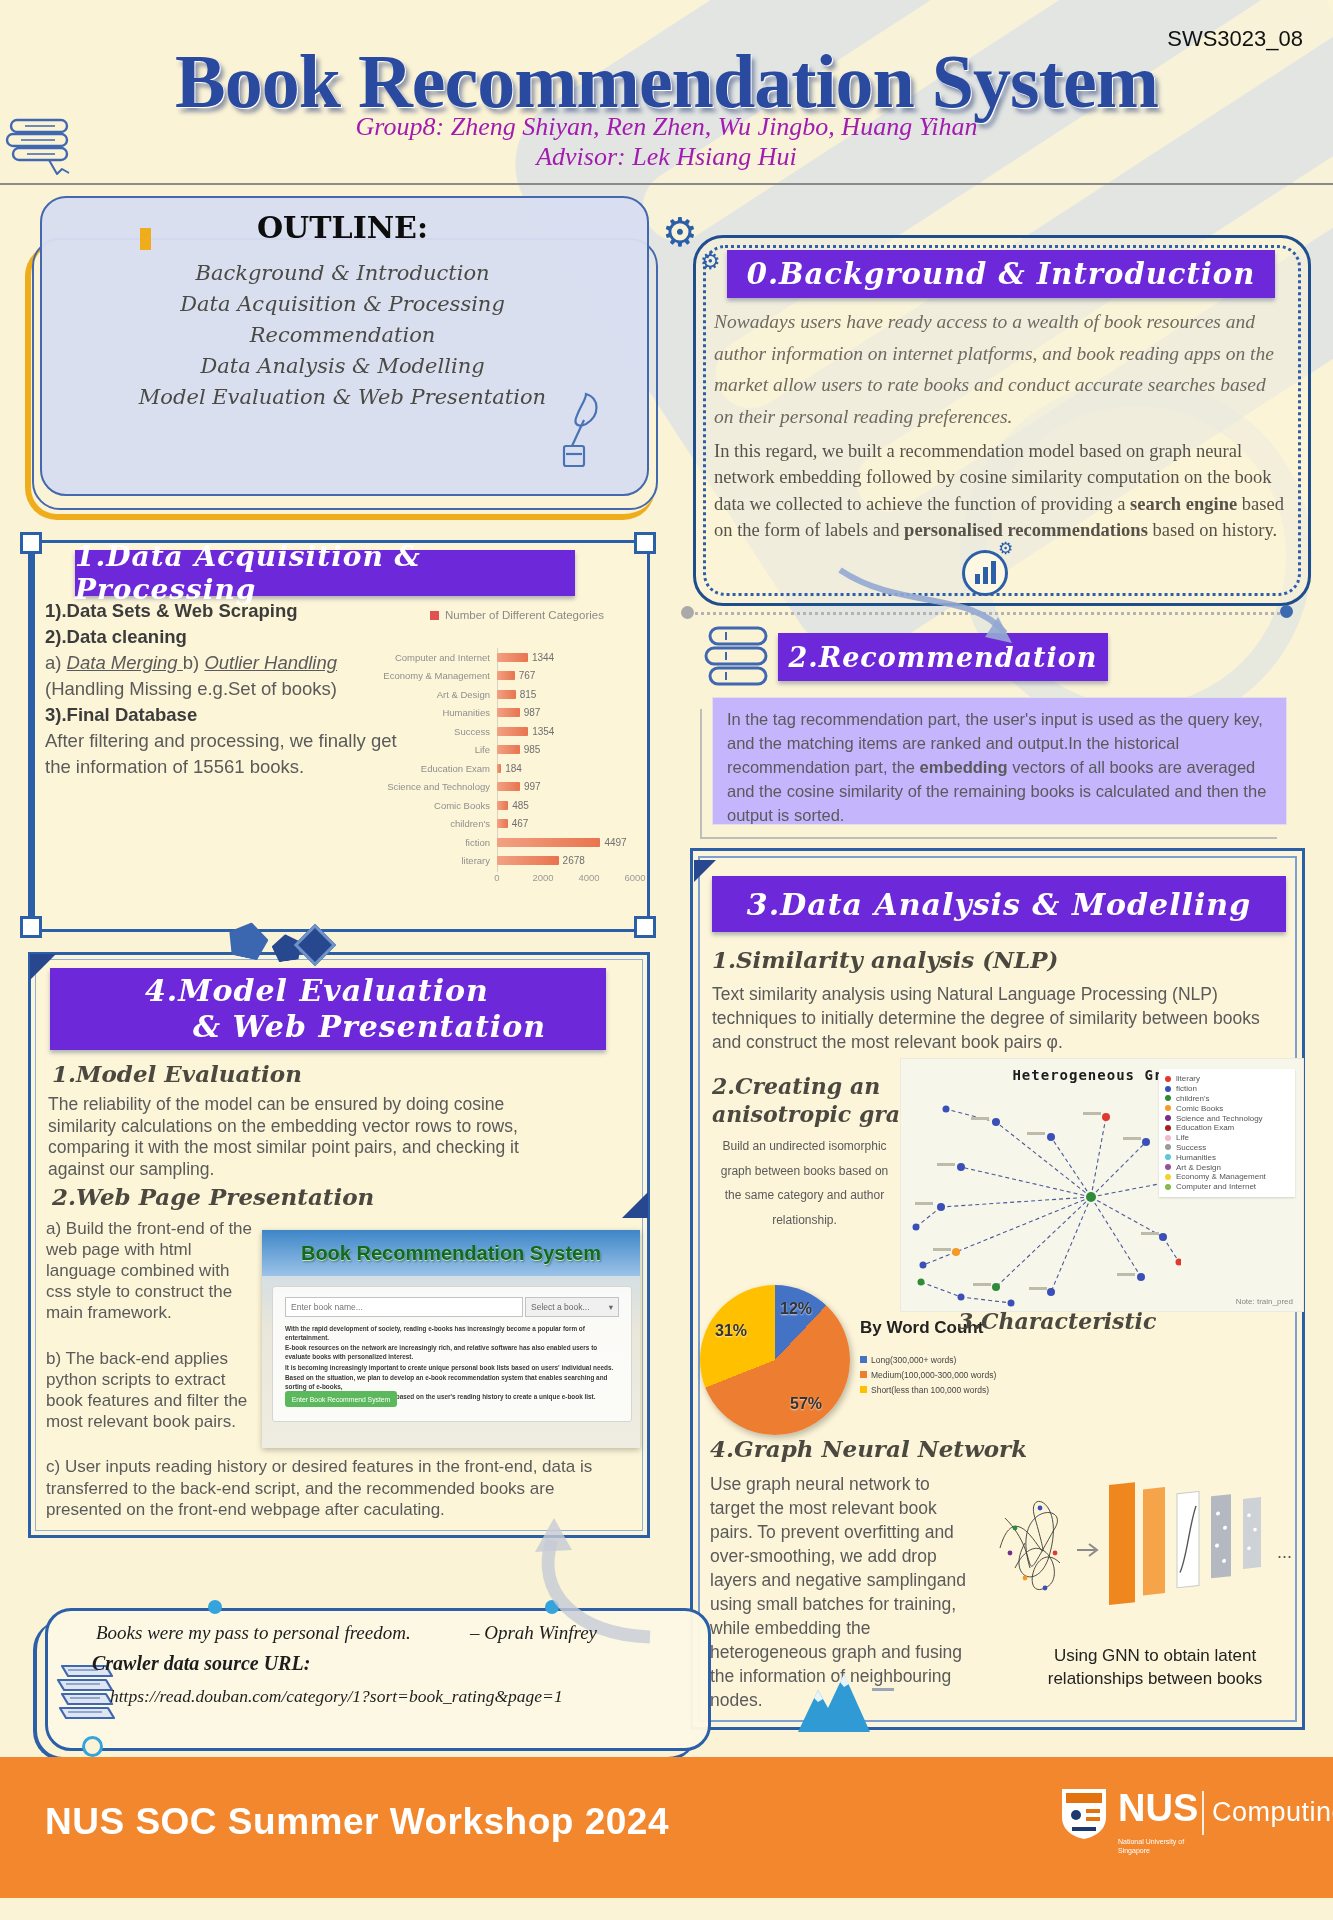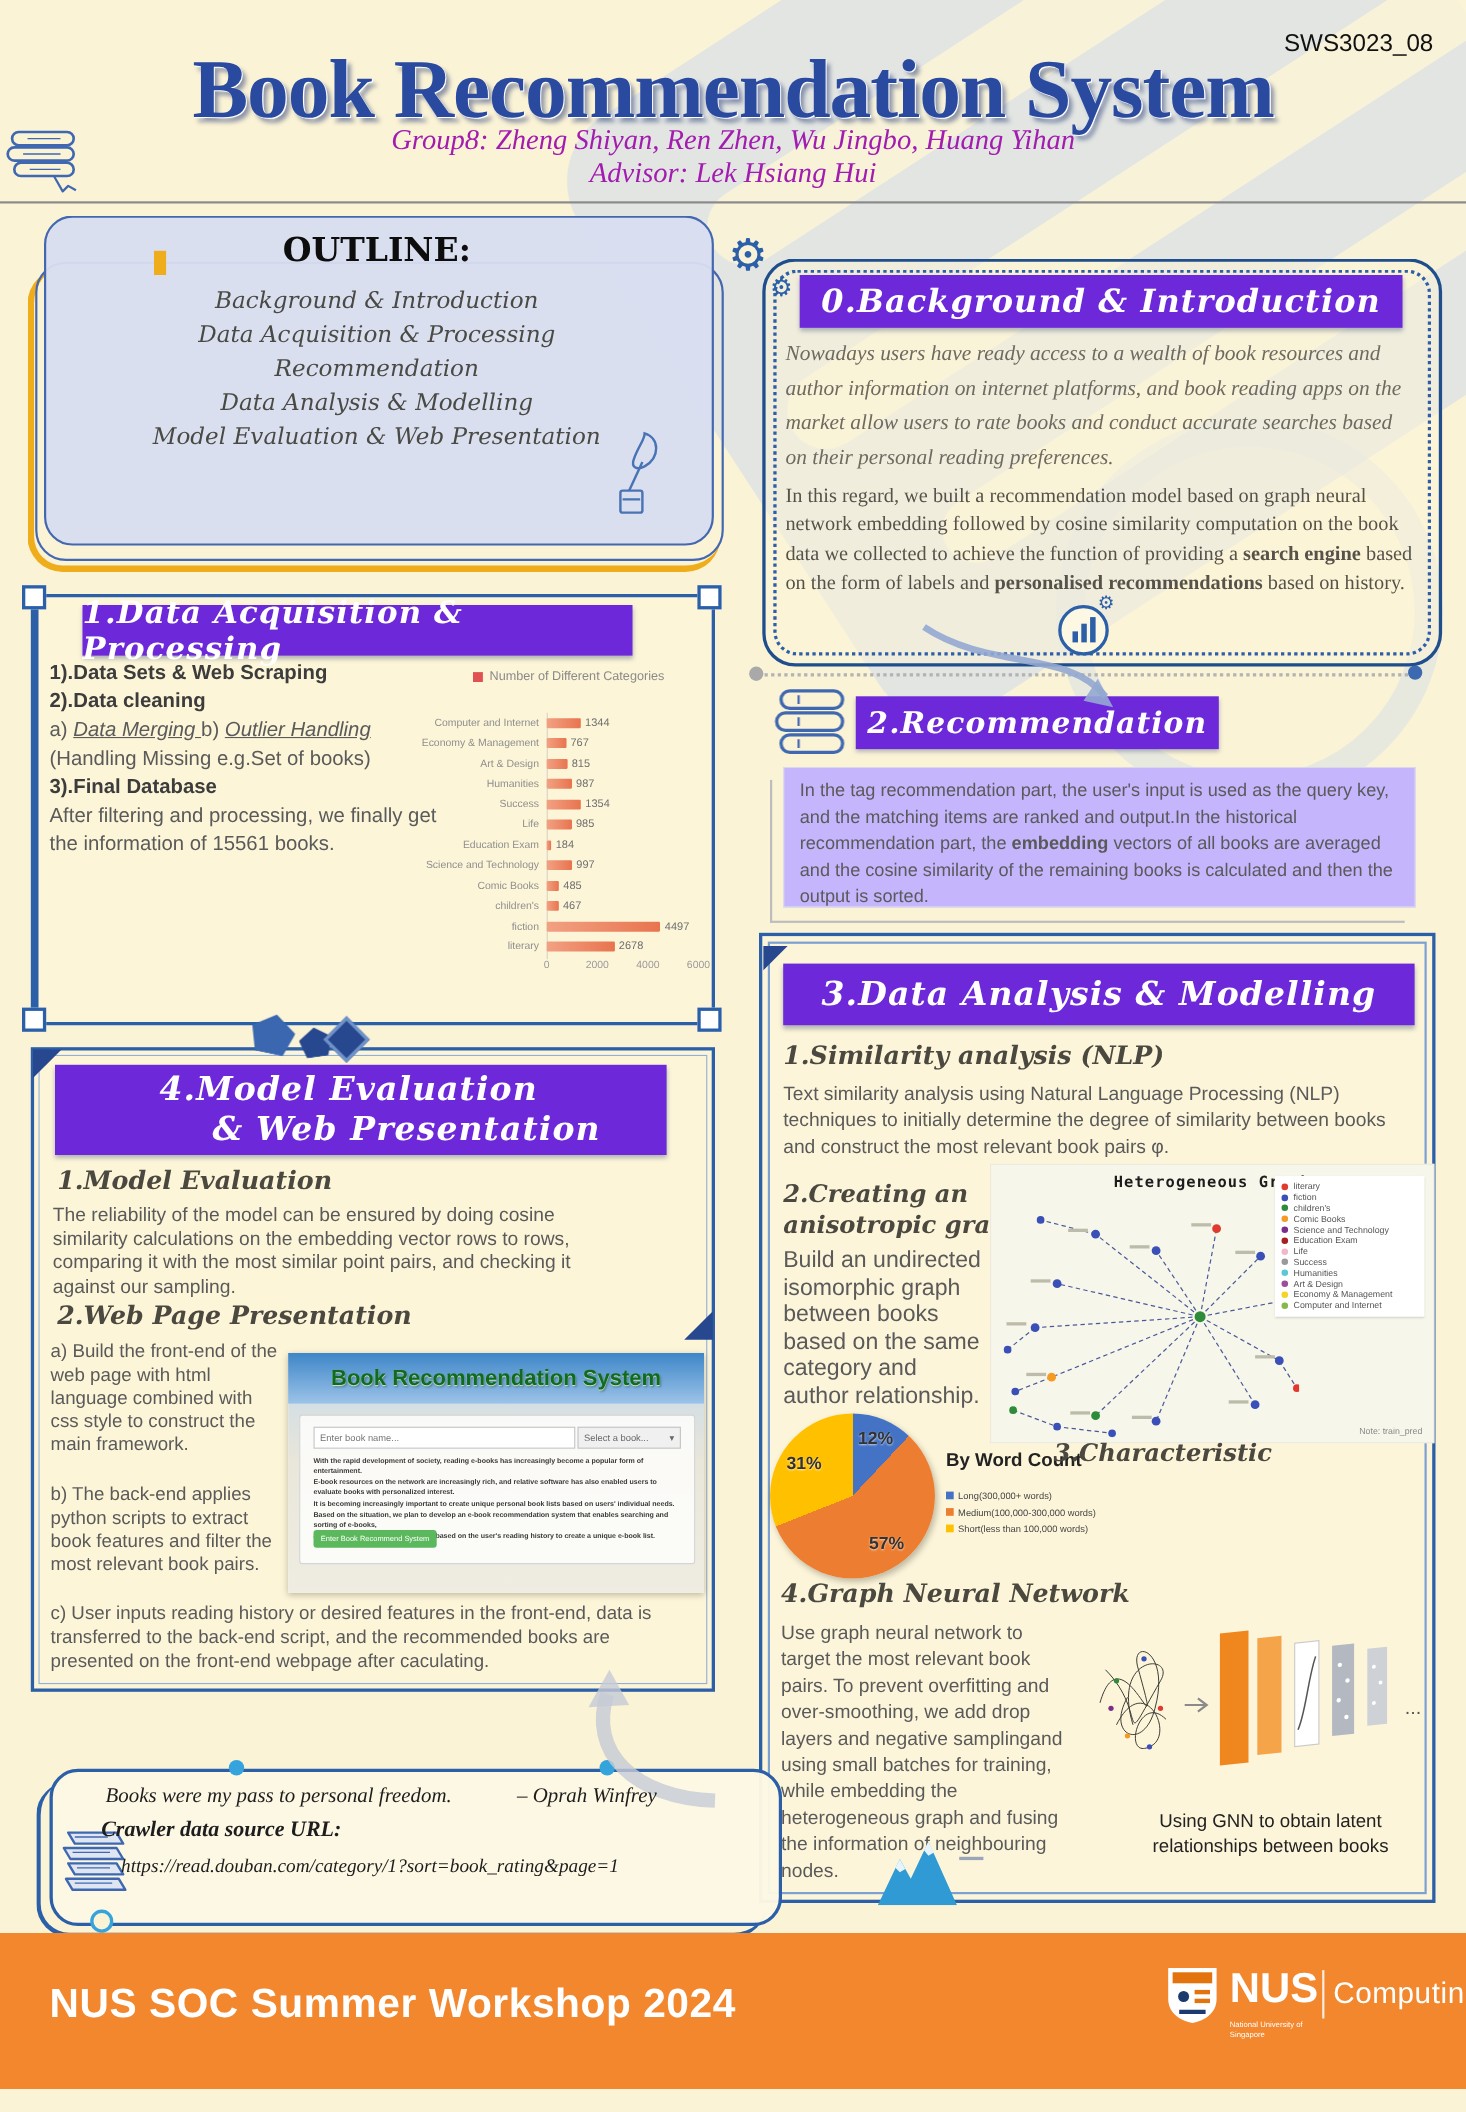--- a/index.html
+++ b/index.html
@@ -347,21 +347,21 @@
     <path d="M170 125 C95 122 55 80 72 28" fill="none" stroke="#c5cad6" stroke-width="13" opacity=".8"></path>
     <path d="M55 40 L74 6 L92 38 Z" fill="#c5cad6" opacity=".8"></path>
   </svg>
 
   <div class="abs sec3-box"></div>
   <div class="abs tri" style="left:694px;top:860px;border-top:22px solid #27488f;border-right:22px solid transparent;z-index:4;"></div>
   <div class="banner sec3-banner">3.Data Analysis &amp; Modelling</div>
   <div class="abs cursive" style="left:712px;top:946px;font-size:23px;z-index:3;">1.Similarity analysis (NLP)</div>
   <div class="abs bodytext" style="left:712px;top:982px;width:580px;z-index:3;line-height:24px;">Text similarity analysis using Natural Language Processing (NLP) techniques to initially determine the degree of similarity between books and construct the most relevant book pairs φ.</div>
   <div class="abs cursive" style="left:712px;top:1072px;font-size:22px;width:230px;line-height:28px;z-index:3;">2.Creating an anisotropic graph</div>
-  <div class="abs bodytext" style="left:712px;top:1134px;width:185px;z-index:3;font-size:21px;line-height:24.5px;">Build an undirected isomorphic graph between books based on the same category and author relationship.</div>
+  <div class="abs bodytext" style="left:712px;top:1134px;width:185px;z-index:3;font-size:12px;line-height:24.5px;text-align:center;">Build an undirected isomorphic graph between books based on the same category and author relationship.</div>
 
   <div class="abs graph-panel">
     <div class="graph-title">Heterogeneous Graph</div>
     <svg width="280" height="220" viewBox="0 0 280 220" style="position:absolute;left:0;top:28px;">
       <g stroke="#2c3e8c" stroke-width="1.1" stroke-dasharray="4 3" fill="none" opacity=".85">
         <path d="M190 110 L95 35"></path>
           <path d="M190 110 L150 50"></path>
           <path d="M190 110 L60 80"></path>
         <path d="M190 110 L40 120"></path>
           <path d="M190 110 L55 165"></path>

